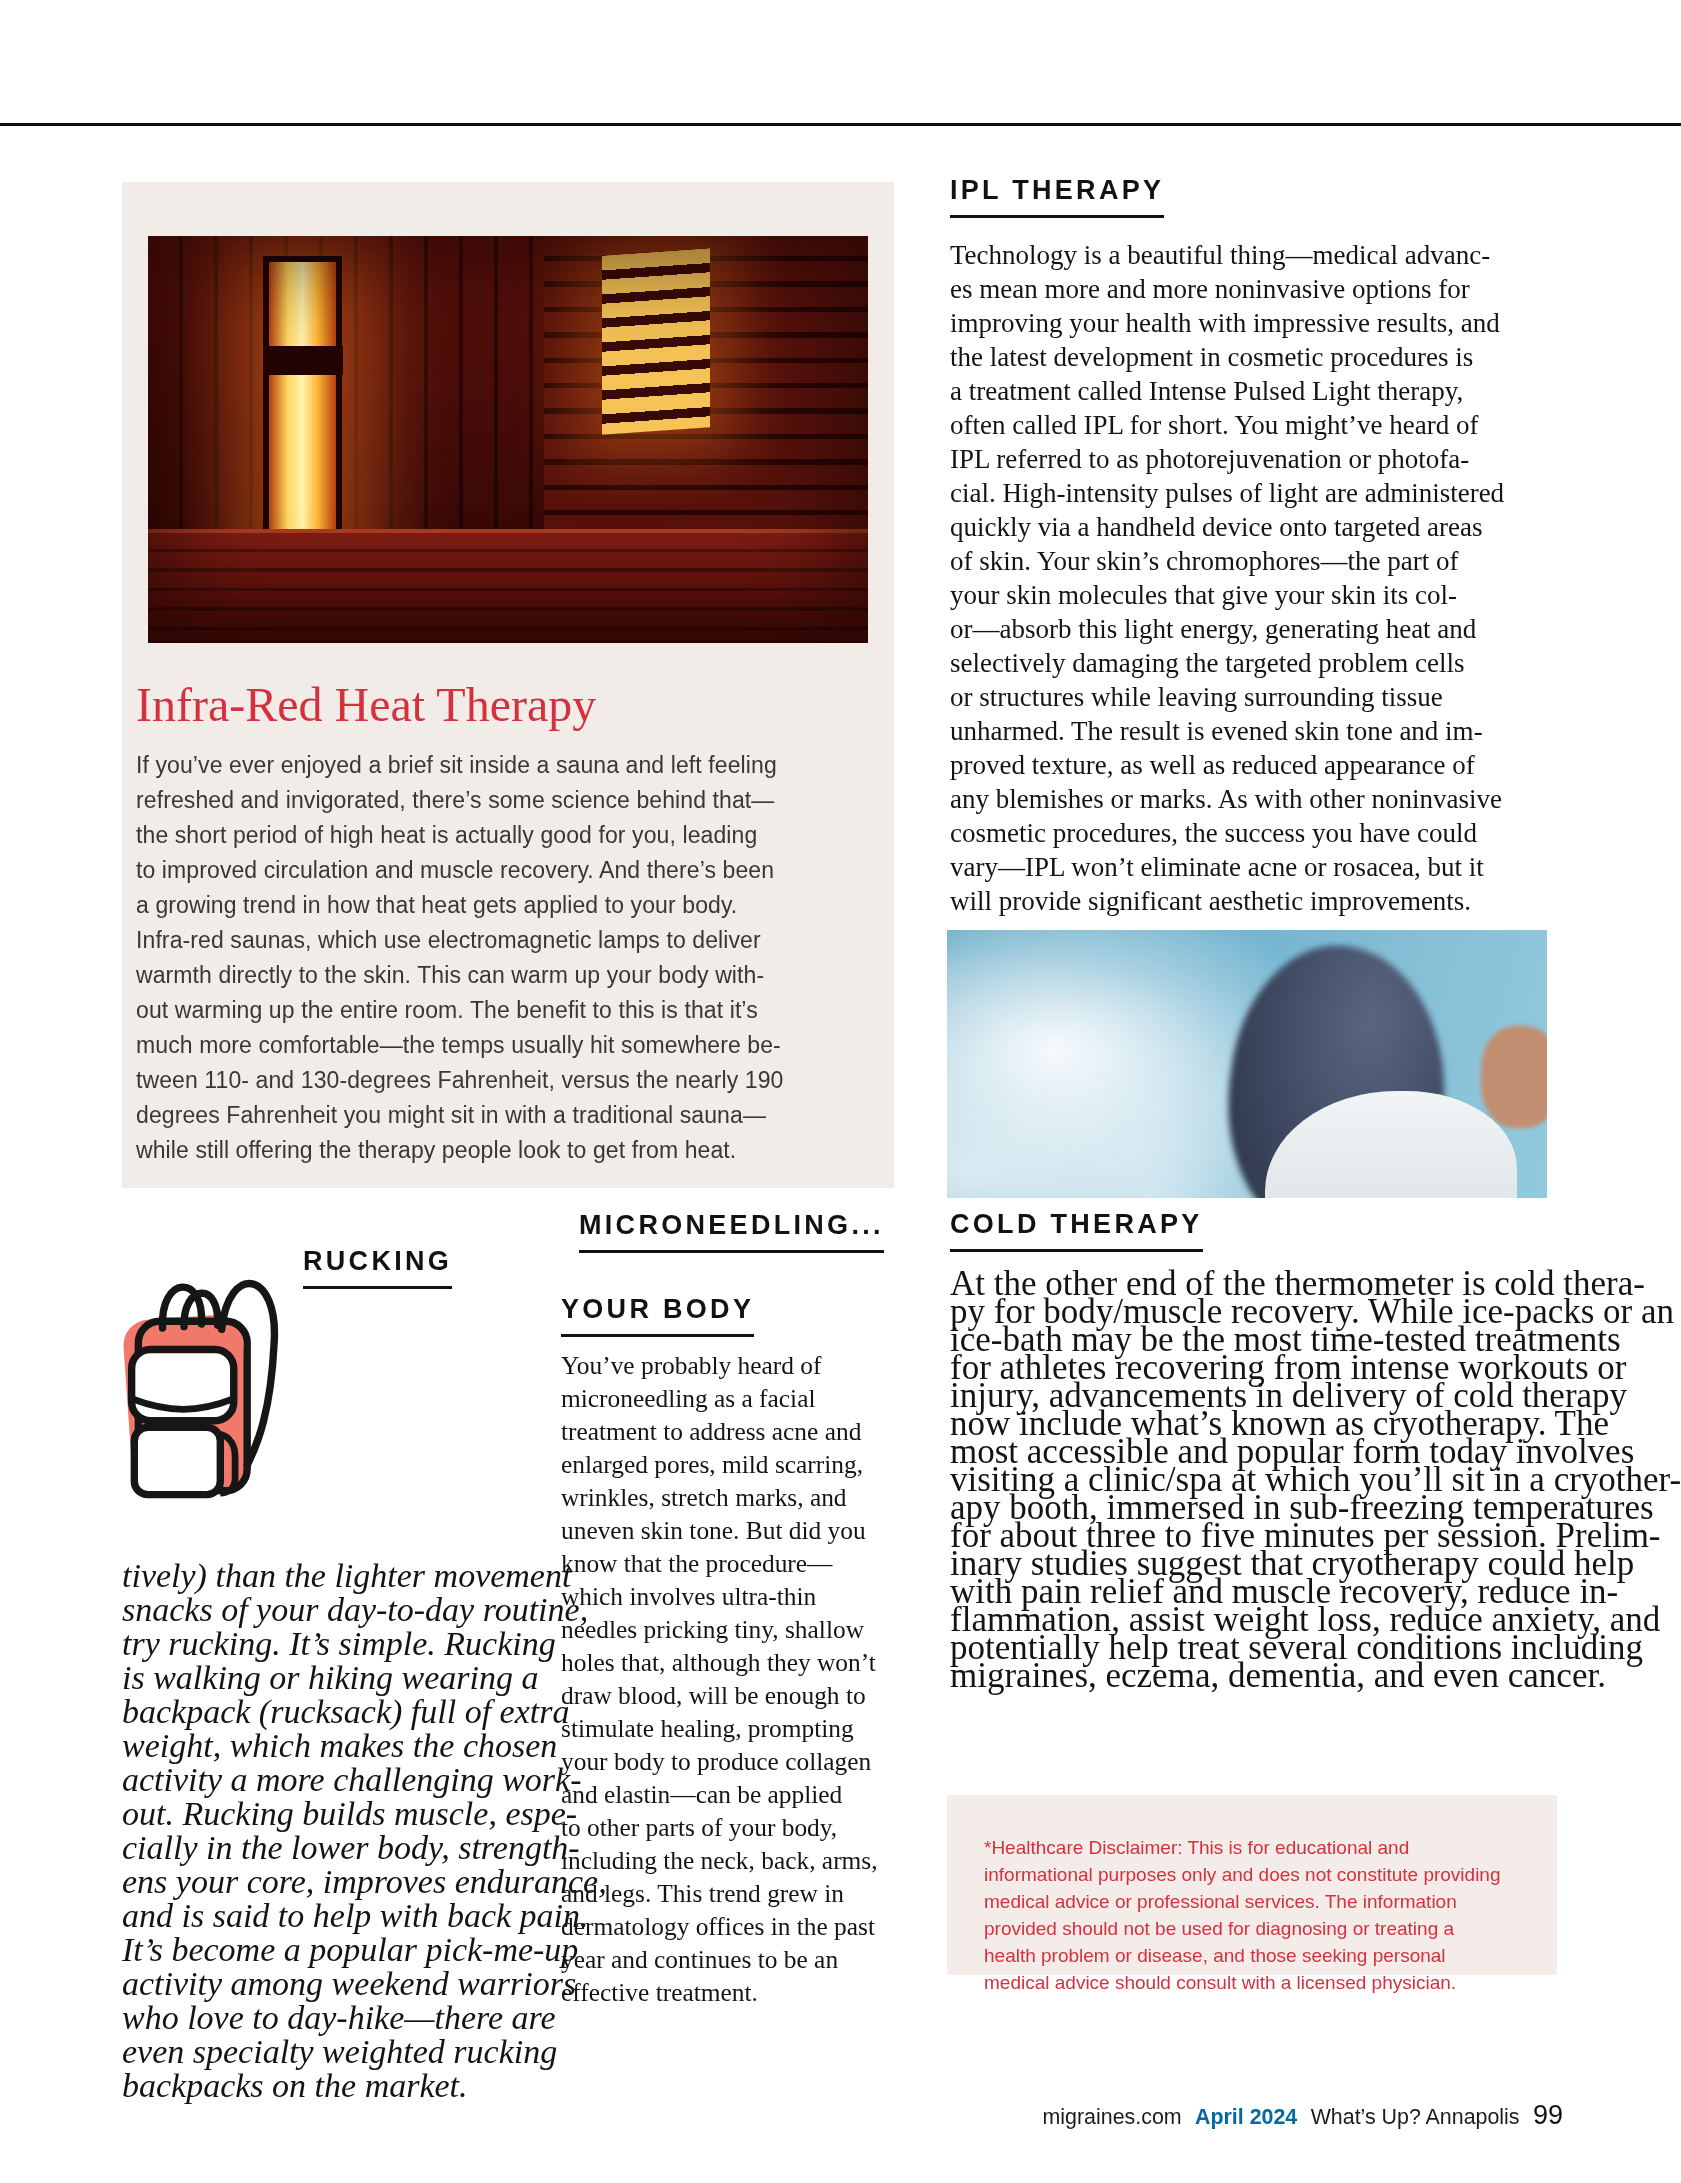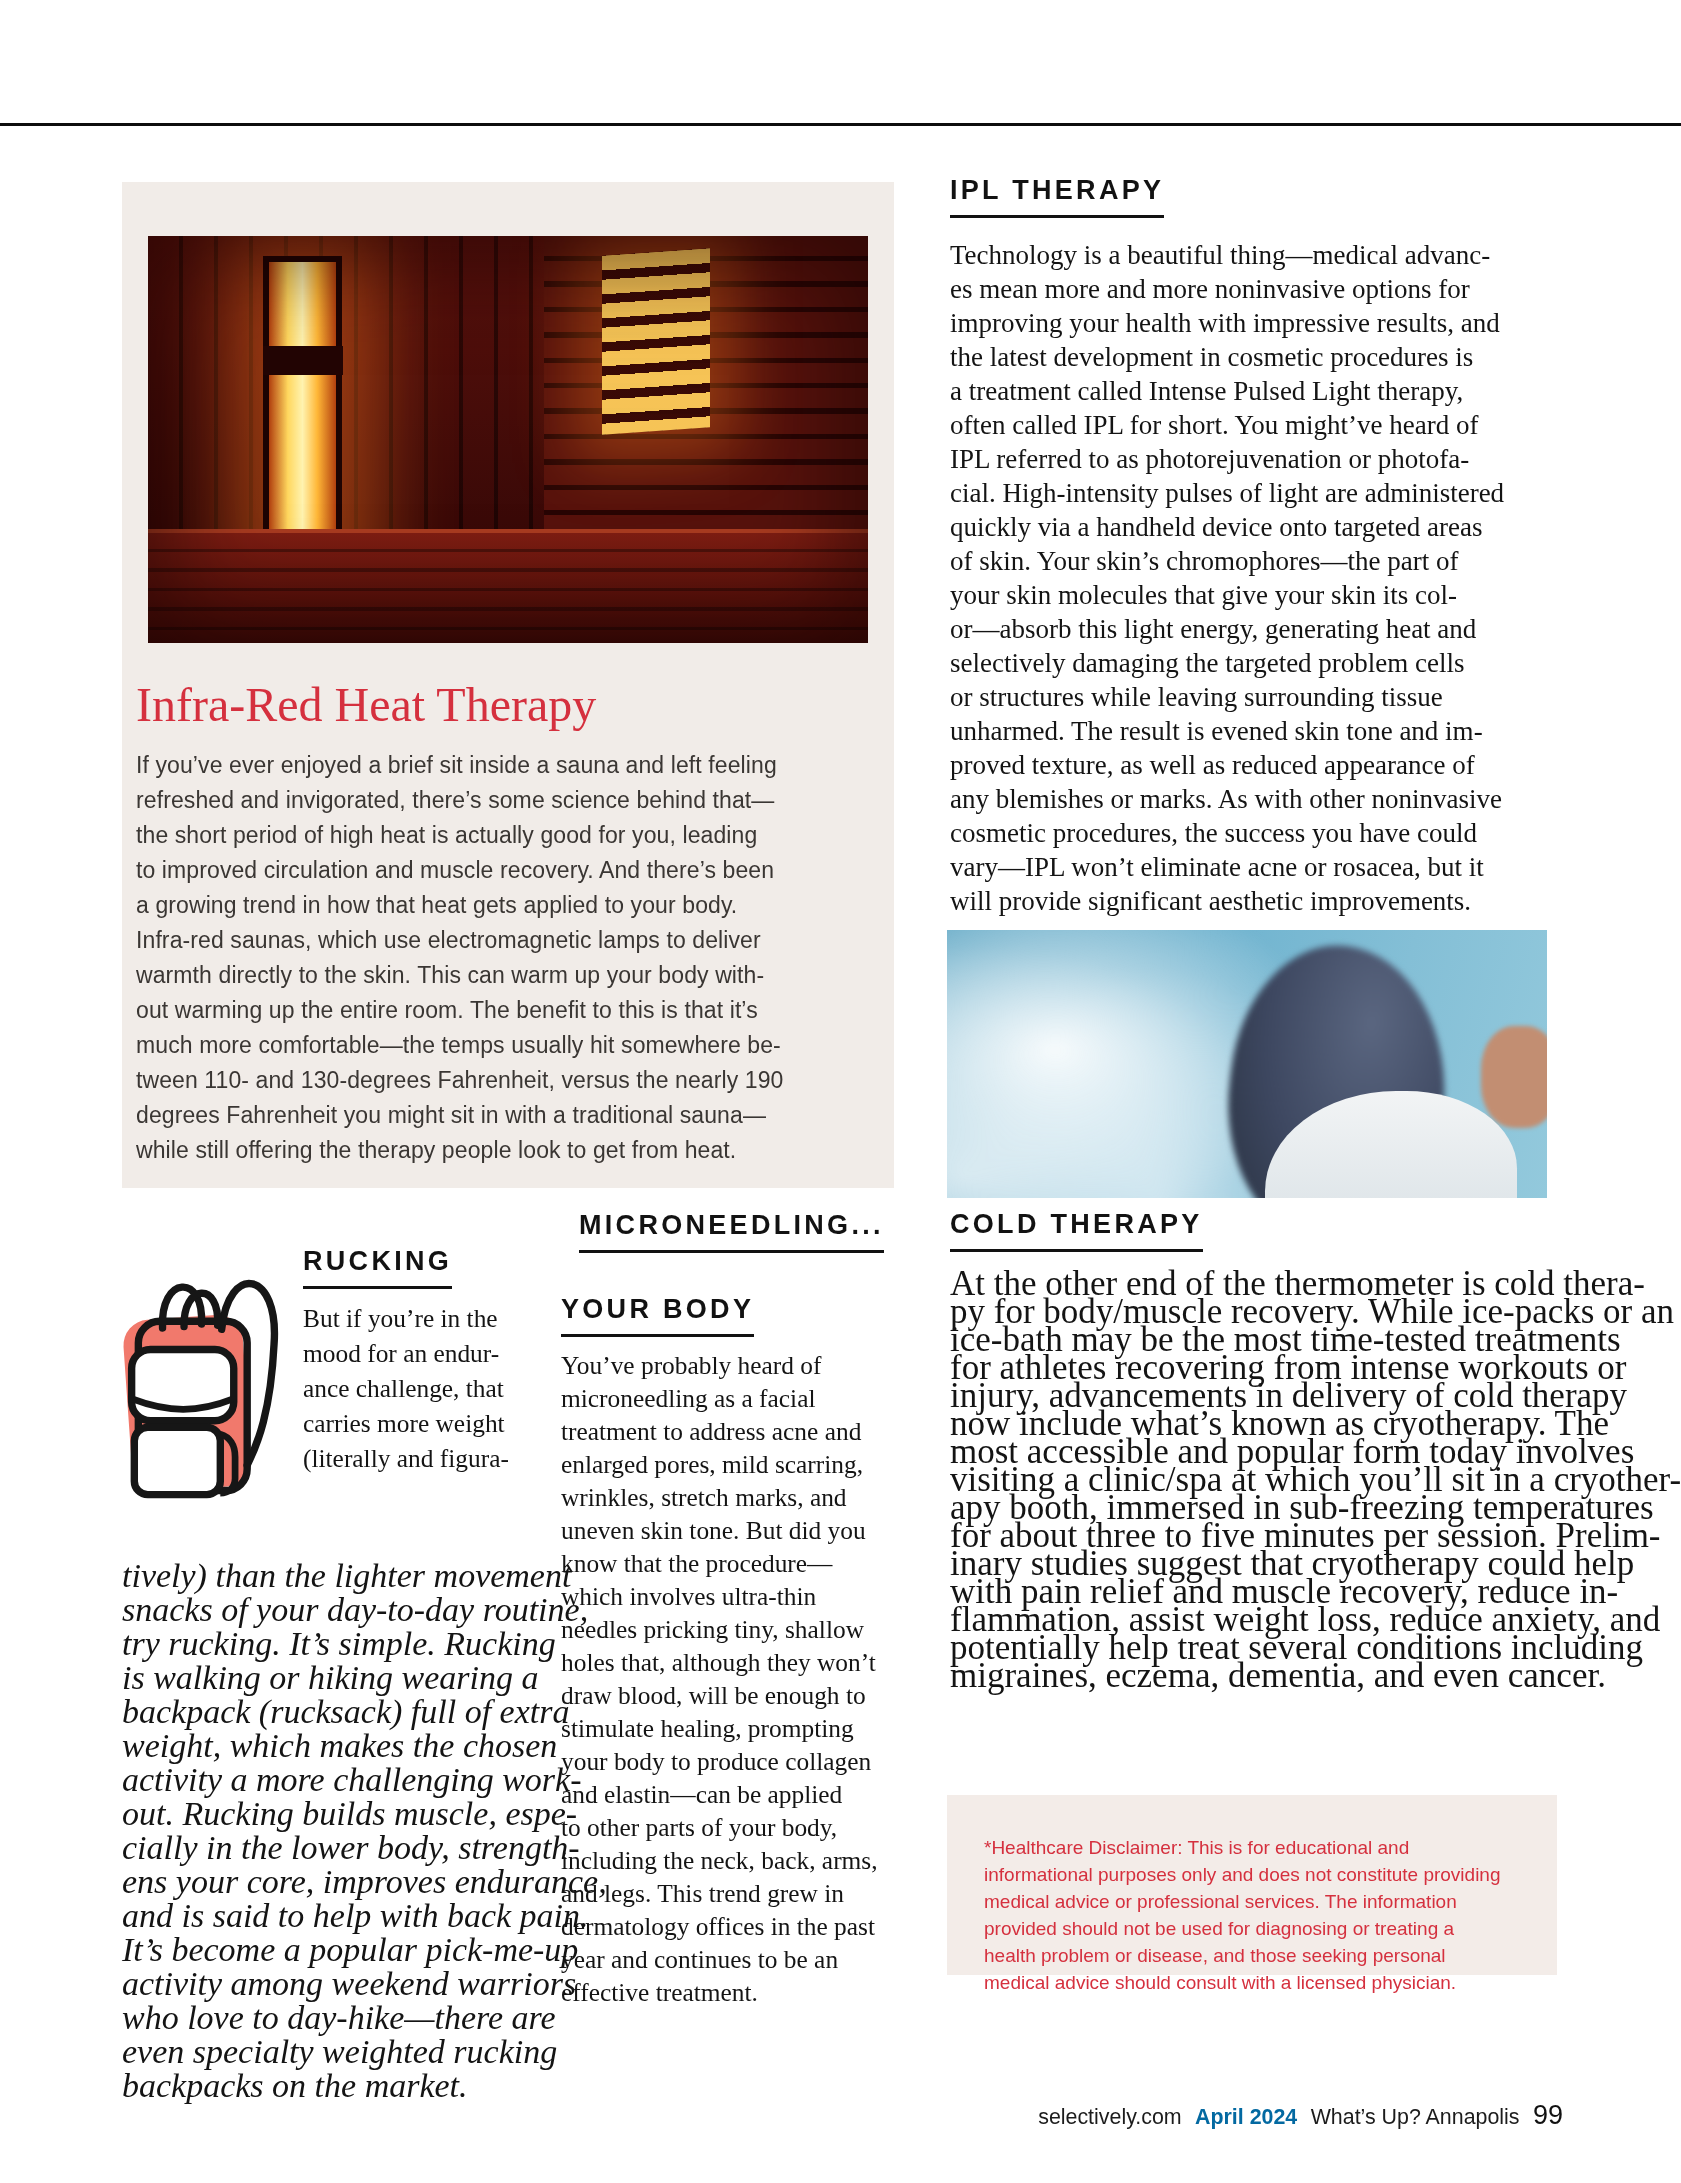--- a/index.html
+++ b/index.html
@@ -178,25 +178,20 @@
     <rect x="26" y="118" width="162" height="252" rx="32" fill="none" stroke="#161616" stroke-width="11"></rect>
     <rect x="16" y="160" width="152" height="106" rx="28" fill="#ffffff" stroke="#161616" stroke-width="11"></rect>
     <path d="M18 234 C70 254 116 254 166 234" fill="none" stroke="#161616" stroke-width="10"></path>
     <rect x="20" y="276" width="128" height="100" rx="20" fill="#ffffff" stroke="#161616" stroke-width="11"></rect>
     <path d="M148 286 C162 290 170 302 170 320 L170 352 C170 366 160 374 148 374" fill="none" stroke="#161616" stroke-width="10"></path>
   </svg>
 
   <div class="h-ruck">
     <span class="sec-head">RUCKING</span>
   </div>
-  <div class="serif ruck-narrow">But if you’re in the
-mood for an endur-
-ance challenge, that
-carries more weight
-(literally and figura-</div>
   <div class="serif ruck-wide">tively) than the lighter movement
 snacks of your day-to-day routine,
 try rucking. It’s simple. Rucking
 is walking or hiking wearing a
 backpack (rucksack) full of extra
 weight, which makes the chosen
 activity a more challenging work-
 out. Rucking builds muscle, espe-
 cially in the lower body, strength-
 ens your core, improves endurance,
@@ -237,20 +232,20 @@
   <div class="disclaimer">
     <div class="disclaimer-text">*Healthcare Disclaimer: This is for educational and
 informational purposes only and does not constitute providing
 medical advice or professional services. The information
 provided should not be used for diagnosing or treating a
 health problem or disease, and those seeking personal
 medical advice should consult with a licensed physician.</div>
   </div>
 
   <div class="footer">
-    <span class="f-site">selectively.com</span>
+    <span class="f-site">migraines.com</span>
     <span class="f-issue">April 2024</span>
     <span class="f-pub">What’s Up? Annapolis</span>
     <span class="f-num">99</span>
   </div>
 
 </div>
 
 
 </body></html>

